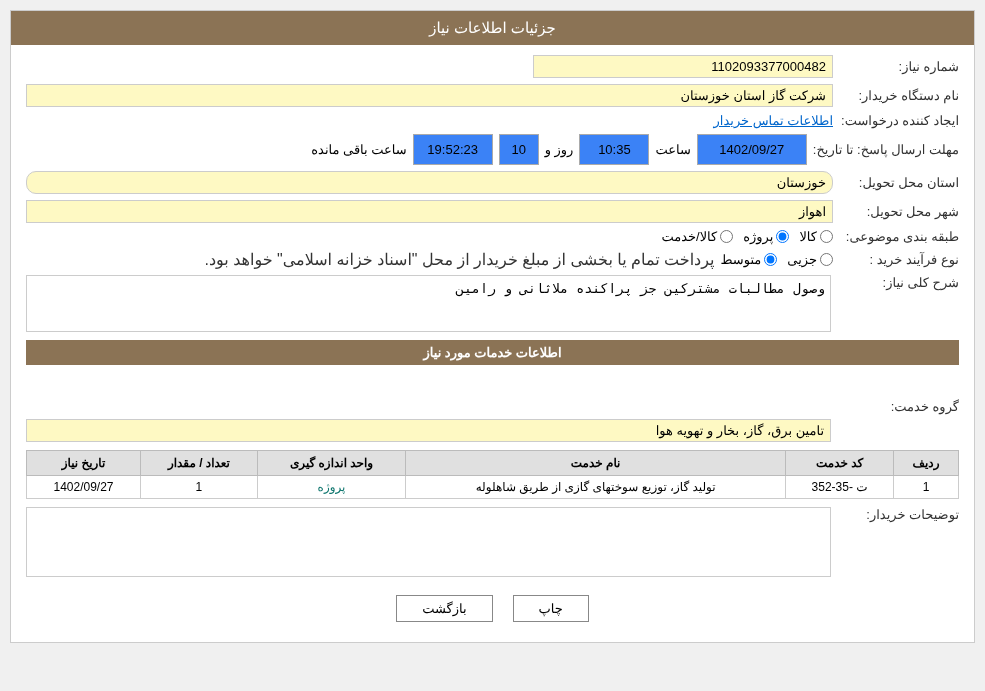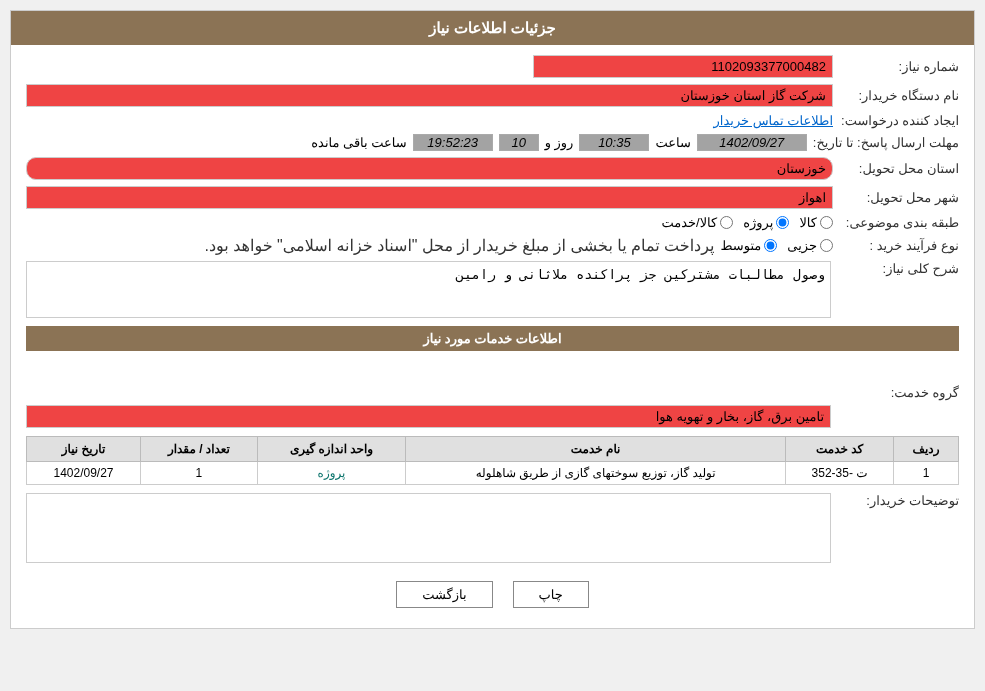--- a/index.html
+++ b/index.html
@@ -19,21 +19,21 @@
     .main-box {
       background: #fff;
       border: 1px solid #ccc;
     }
     .header-bar {
       background: #8B7355;
       color: #fff;
       text-align: center;
       padding: 8px 12px;
       font-size: 15px;
-      font-weight: bold;
+      font-weight: normal;
     }
     .content-area {
       padding: 10px 15px;
     }
     .form-row {
       display: flex;
       align-items: center;
       margin-bottom: 6px;
       gap: 6px;
     }
@@ -46,28 +46,27 @@
     .input-field {
       border: 1px solid #ccc;
       padding: 3px 6px;
       background: #fff;
       flex: 1;
       text-align: right;
       direction: rtl;
       min-height: 22px;
     }
     .input-readonly {
-      background: #ef4444;
+      background: #fef9c3;
     }
     .date-field {
       border: 1px solid #aaa;
-      padding: 0 6px;
-      background: #a3a3a3;
-      text-align: center;
-      font-style: italic;
+      padding: 7px 6px;
+      background: #3b82f6;
+      text-align: center;
     }
     .section-divider {
       background: #8B7355;
       color: #fff;
       text-align: center;
       padding: 5px 12px;
       font-size: 13px;
       font-weight: bold;
       margin: 8px 0 6px 0;
     }

